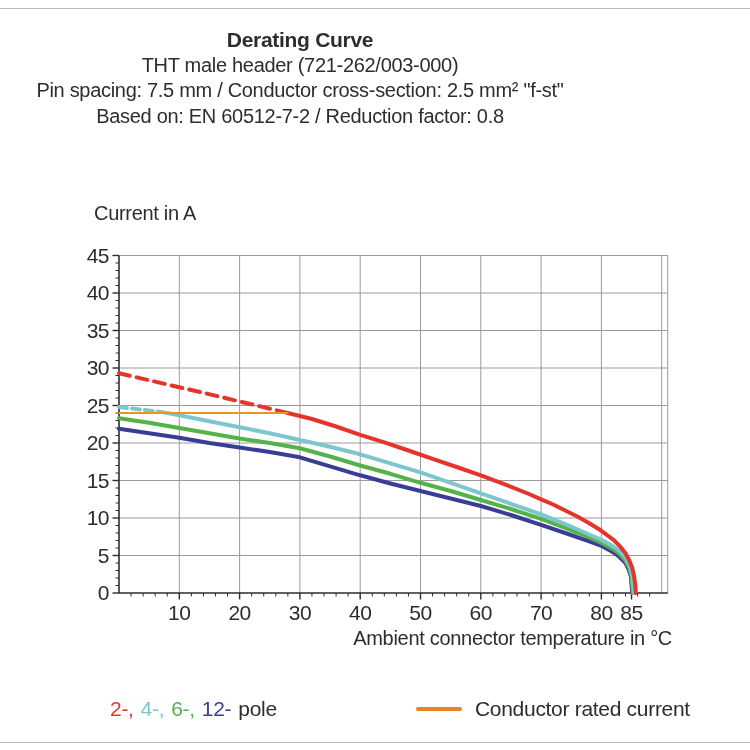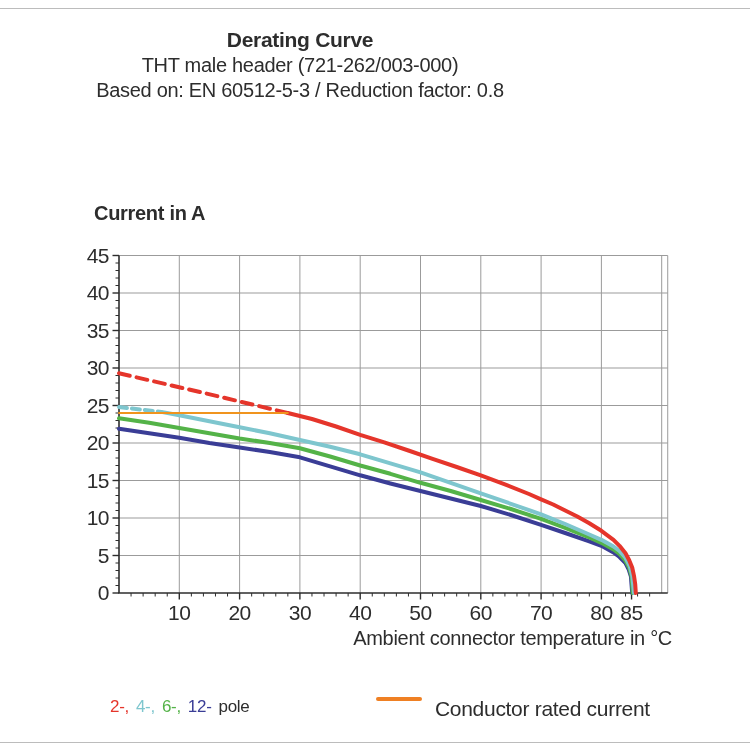--- a/index.html
+++ b/index.html
@@ -4,42 +4,43 @@
 <style>
   html,body{margin:0;padding:0;background:#ffffff;}
   .page{position:relative;width:750px;height:750px;background:#fff;overflow:hidden;
         font-family:"Liberation Sans","DejaVu Sans",sans-serif;color:#2d2d2d;}
   .rule{position:absolute;left:0;width:750px;height:1px;background:#bcbcbc;}
   .rule-top{top:8px;}
   .rule-bottom{top:742px;}
   .titleblock{position:absolute;top:27px;left:0;width:600px;text-align:center;
               font-size:20px;line-height:25.5px;letter-spacing:-0.3px;}
   .t1{font-weight:bold;font-size:21px;}
-  .ylab{position:absolute;left:94px;top:202px;font-size:20px;letter-spacing:-0.3px;z-index:2;font-weight:bold;}
+  .ylab{position:absolute;left:94px;top:202px;font-size:20px;letter-spacing:-0.3px;z-index:2;}
   #chart{position:absolute;left:0;top:195px;}
   #chart text{font-family:"Liberation Sans","DejaVu Sans",sans-serif;font-size:21px;
               fill:#2d2d2d;letter-spacing:-0.5px;}
   .xlab{position:absolute;right:78px;top:627px;font-size:20px;letter-spacing:-0.3px;}
-  .legend-left{position:absolute;left:110px;top:697px;font-size:17px;letter-spacing:-0.3px;}
+  .legend-left{position:absolute;left:110px;top:697px;font-size:21px;letter-spacing:-0.3px;}
   .legend-left .pole-item{margin-right:7px;font-weight:normal;}
-  .legend-right{position:absolute;left:376px;top:697px;font-size:21px;letter-spacing:-0.3px;
-                display:flex;align-items:flex-start;}
+  .legend-right{position:absolute;left:416px;top:697px;font-size:21px;letter-spacing:-0.3px;
+                display:flex;align-items:center;}
   .swatch{display:inline-block;width:46px;height:4px;border-radius:2px;margin-right:13px;}
 </style>
 </head>
 <body>
 
 <div class="page">
 
   <div class="rule rule-top"></div>
 
   <header class="titleblock">
     <div class="t1">Derating Curve</div>
     <div>THT male header (721-262/003-000)</div>
-    <div>Based on: EN 60512-5-3 / Reduction factor: 0.8</div>
+    <div>Pin spacing: 7.5 mm / Conductor cross-section: 2.5 mm² "f-st"</div>
+    <div>Based on: EN 60512-7-2 / Reduction factor: 0.8</div>
   </header>
 
   <div class="ylab">Current in A</div>
 
   <svg id="chart" width="750" height="470" viewBox="0 0 750 470">
       <line x1="119" y1="360.5" x2="667.73" y2="360.5" stroke="#9b9b9b" stroke-width="1"></line>
       <line x1="119" y1="323" x2="667.73" y2="323" stroke="#9b9b9b" stroke-width="1"></line>
       <line x1="119" y1="285.5" x2="667.73" y2="285.5" stroke="#9b9b9b" stroke-width="1"></line>
       <line x1="119" y1="248" x2="667.73" y2="248" stroke="#9b9b9b" stroke-width="1"></line>
       <line x1="119" y1="210.5" x2="667.73" y2="210.5" stroke="#9b9b9b" stroke-width="1"></line>

